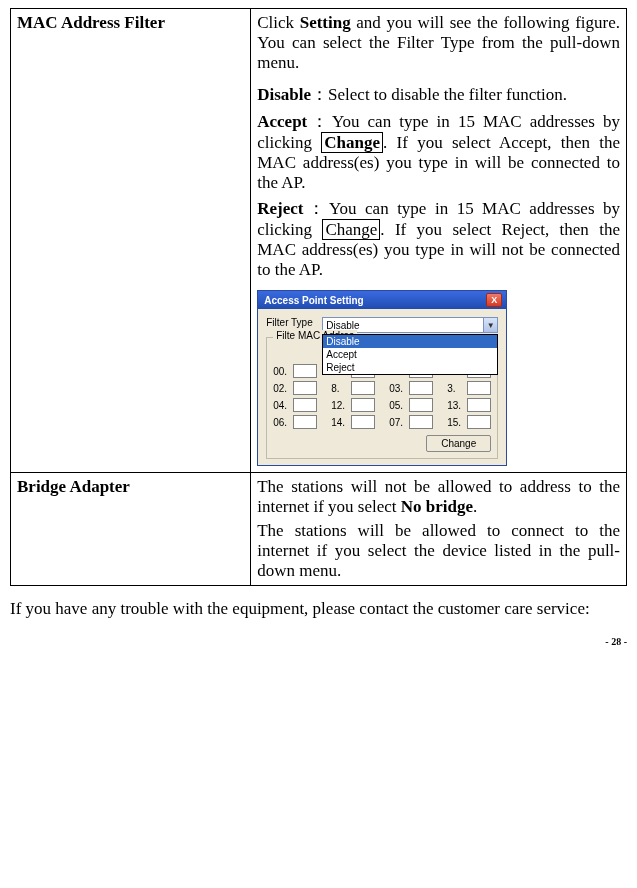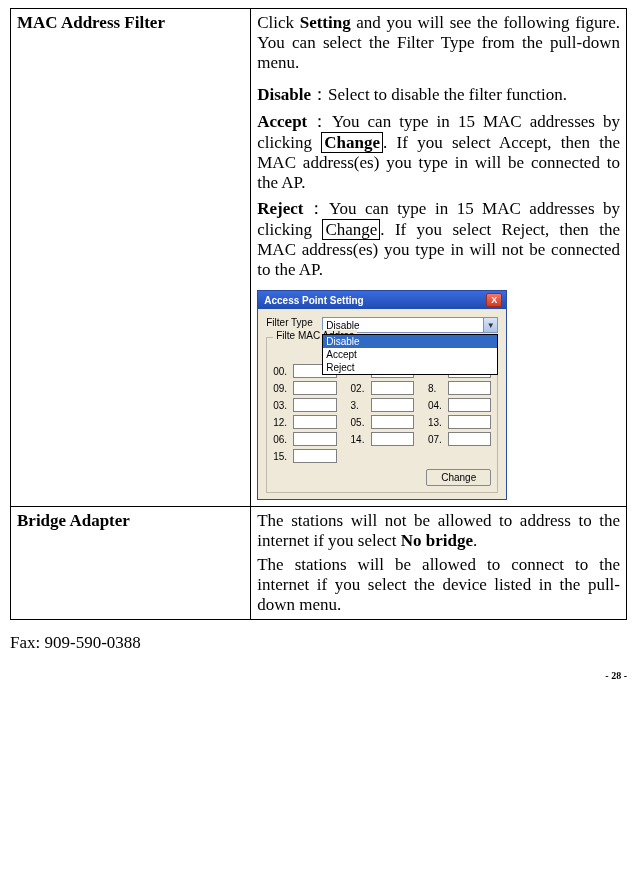--- a/index.html
+++ b/index.html
@@ -137,21 +137,21 @@
     }
     .fieldset-legend {
       position: absolute;
       top: -8px;
       left: 6px;
       background: #efe9da;
       padding: 0 3px;
     }
     .mac-grid {
       display: grid;
-      grid-template-columns: 1fr 1fr 1fr;
+      grid-template-columns: 1fr 1fr 1fr 1fr;
       gap: 3px 14px;
       margin-top: 10px;
     }
     .mac-cell {
       display: flex;
       align-items: center;
     }
     .mac-num {
       width: 20px;
     }
@@ -313,18 +313,18 @@
       <div class="para-nogap">
         <span>The stations will not be allowed to address to the internet if you select </span><span class="bold">No bridge</span><span>.</span>
       </div>
       <div>The stations will be allowed to connect to the internet if you select the device listed in the pull-down menu.</div>
     </td>
   </tr>
 </tbody>
   </table>
 
 <div class="footer-text">
-  <div>Fax: 909-590-0388</div>
+  <div>If you have any trouble with the equipment, please contact the customer care service:</div>
 </div>
 
 <div class="page-num">
   <span class="bold">- 28 -</span>
 </div>
 
 </body></html>

